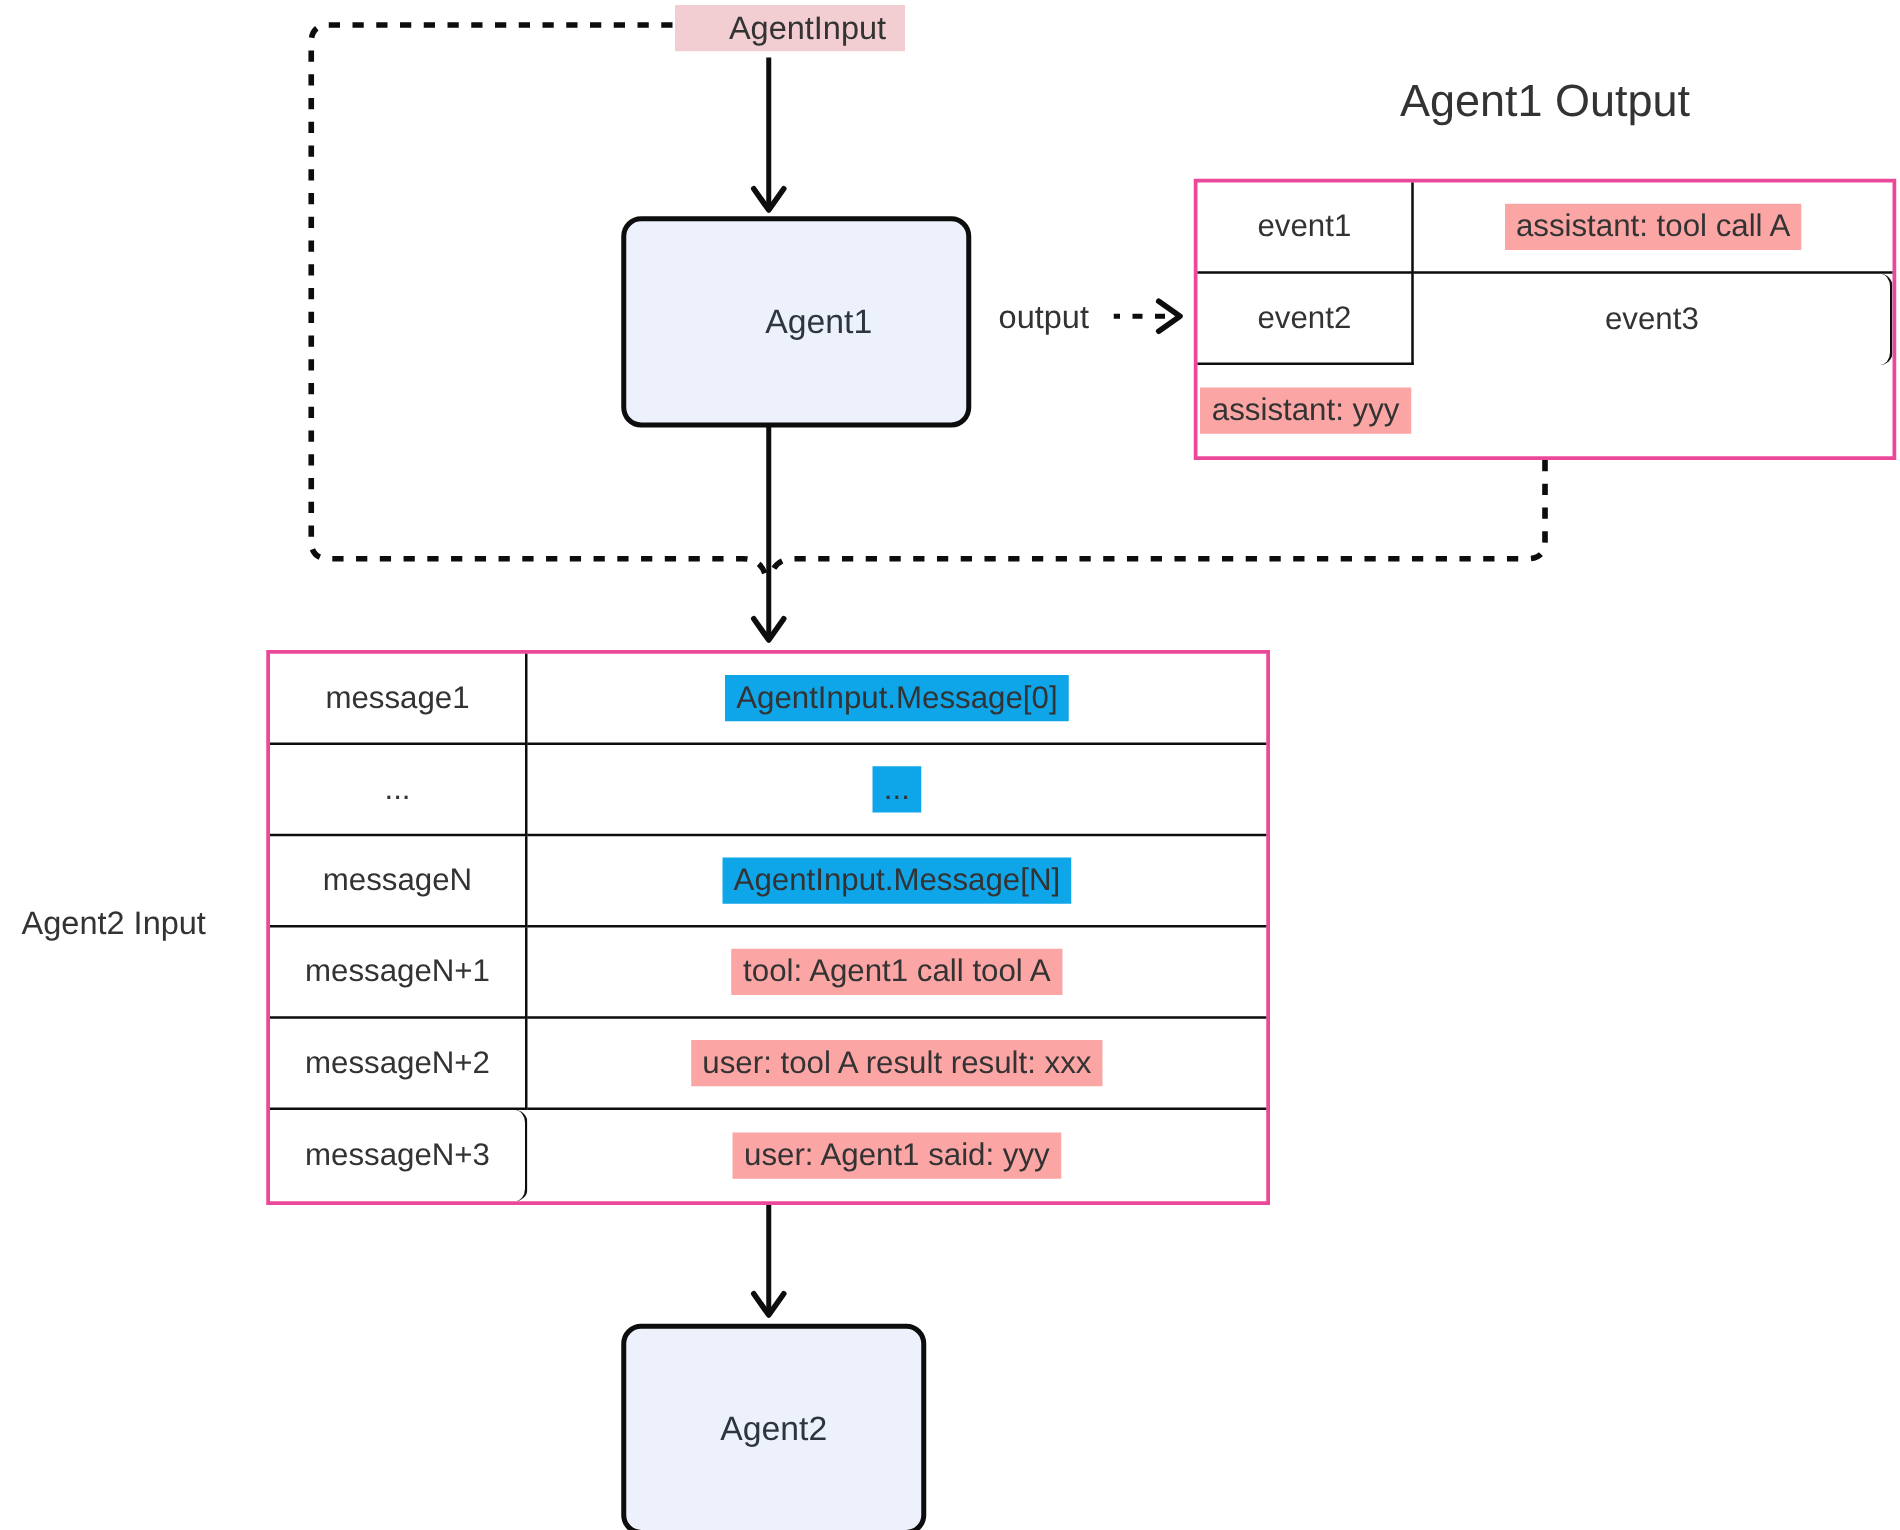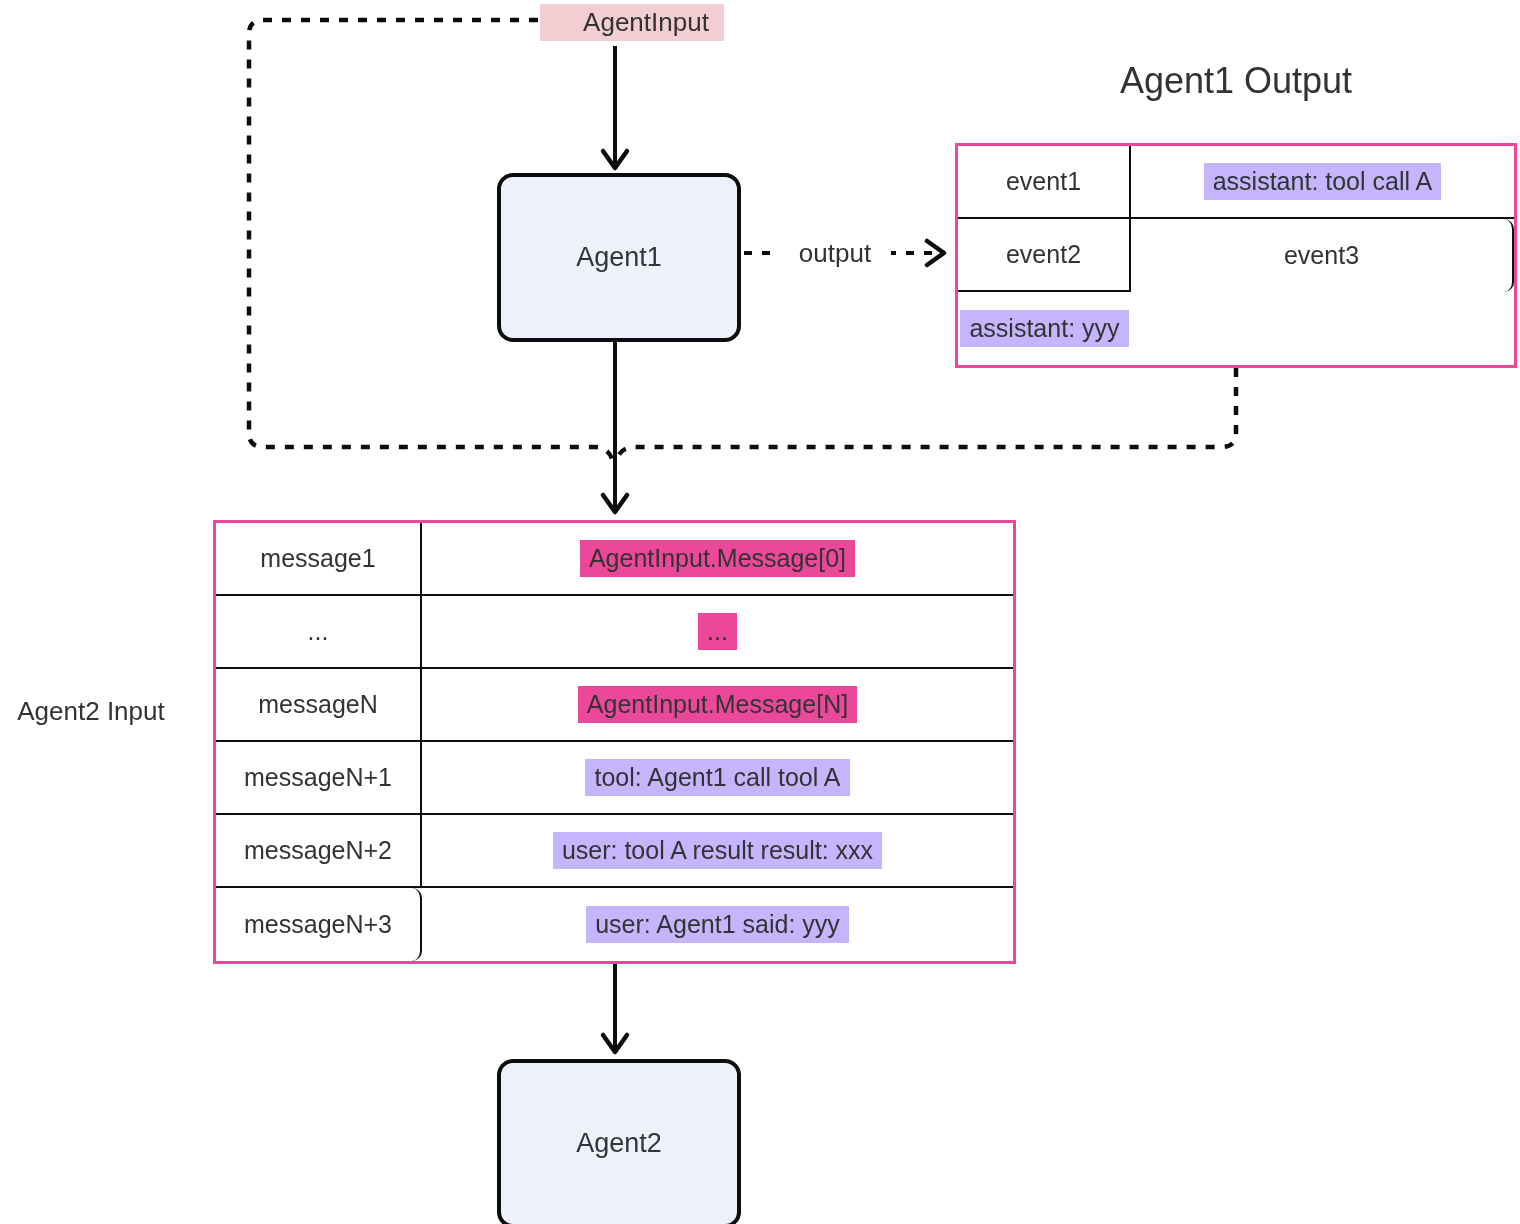--- a/index.html
+++ b/index.html
@@ -10,50 +10,50 @@
     color:#333333;
   }
   svg.connectors { position:absolute; left:0; top:0; z-index:1; }
 
   .node {
     position:absolute; z-index:2;
     background:#edf1fb; border:4px solid #0d0d0d; border-radius:16px;
     display:flex; align-items:center; justify-content:center;
     font-size:27px; color:#2e3440;
   }
-  #agent1-node { left:497px; top:173px; width:236px; height:161px; }
+  #agent1-node { left:497px; top:173px; width:236px; height:161px;padding-left:36px; }
   #agent2-node { left:497px; top:1059px; width:236px; height:161px; }
 
   .float-label {
     position:absolute; z-index:2;
     display:flex; align-items:center; justify-content:center;
     font-size:26px;
   }
   #agent-input-label { left:540px; top:4px; width:156px; height:37px; background:#f2cdd2;padding-left:28px; }
   #output-edge-label { left:779px; top:235px; width:112px; height:36px; background:#ffffff; }
   #agent1-output-title { left:955px; top:62px; width:562px; height:38px; font-size:36px; background:transparent; }
-  #agent2-input-title { left:0px; top:693px; width:182px; height:36px; background:transparent;text-align:center; }
+  #agent2-input-title { left:0px; top:720px; width:182px; height:36px; background:transparent;text-align:center; }
 
   .dtable {
     position:absolute; z-index:2; display:grid;
     background:#ffffff; border:3px solid #ec4899; box-sizing:border-box;
   }
   #agent1-output-table { left:955px; top:143px; width:562px; grid-template-columns:173px 1fr; grid-auto-rows:73px; }
   #agent2-input-table  { left:213px; top:520px; width:803px; grid-template-columns:206px 1fr; grid-auto-rows:73px; }
 
   .cell {
     display:flex; align-items:center; justify-content:center;
     font-size:25px; border-bottom:2.5px solid #0d0d0d; overflow:hidden;
   }
   .cell.key { border-right:2.5px solid #0d0d0d; }
   .cell.last { border-bottom:none;border-radius:10px; }
 
   .hl { display:inline-block; padding:4px 9px; white-space:nowrap; }
-  .hl.pink  { background:#ec4899; }
-  .hl.cream { background:#c4b5fd; }
+  .hl.pink  { background:#0ea5e9; }
+  .hl.cream { background:#fca5a5; }
 </style>
 </head>
 <body>
 
 <div class="canvas">
 
   <svg class="connectors" width="1520" height="1224" viewBox="0 0 1520 1224">
     <defs>
       <marker id="chev" markerUnits="userSpaceOnUse" markerWidth="48" markerHeight="36" viewBox="-24 -18 48 36" refX="-1" refY="0" orient="auto" overflow="visible">
         <path d="M-17,-12 L0,0 L-17,12" fill="none" stroke="#0d0d0d" stroke-width="4.5" stroke-linecap="round" stroke-linejoin="round"></path>

